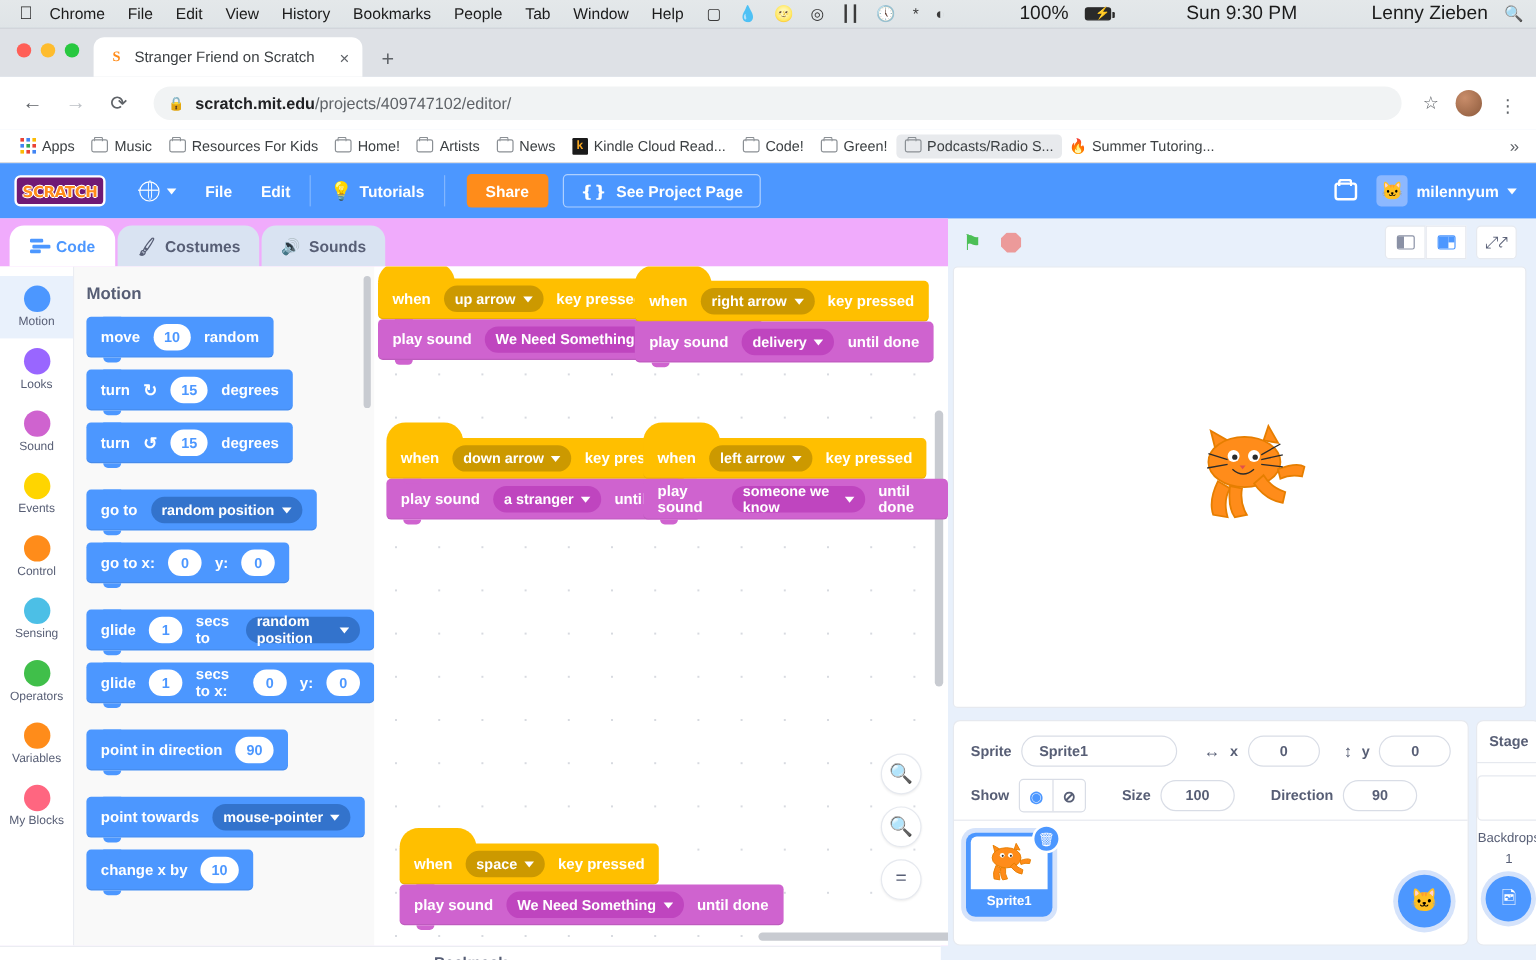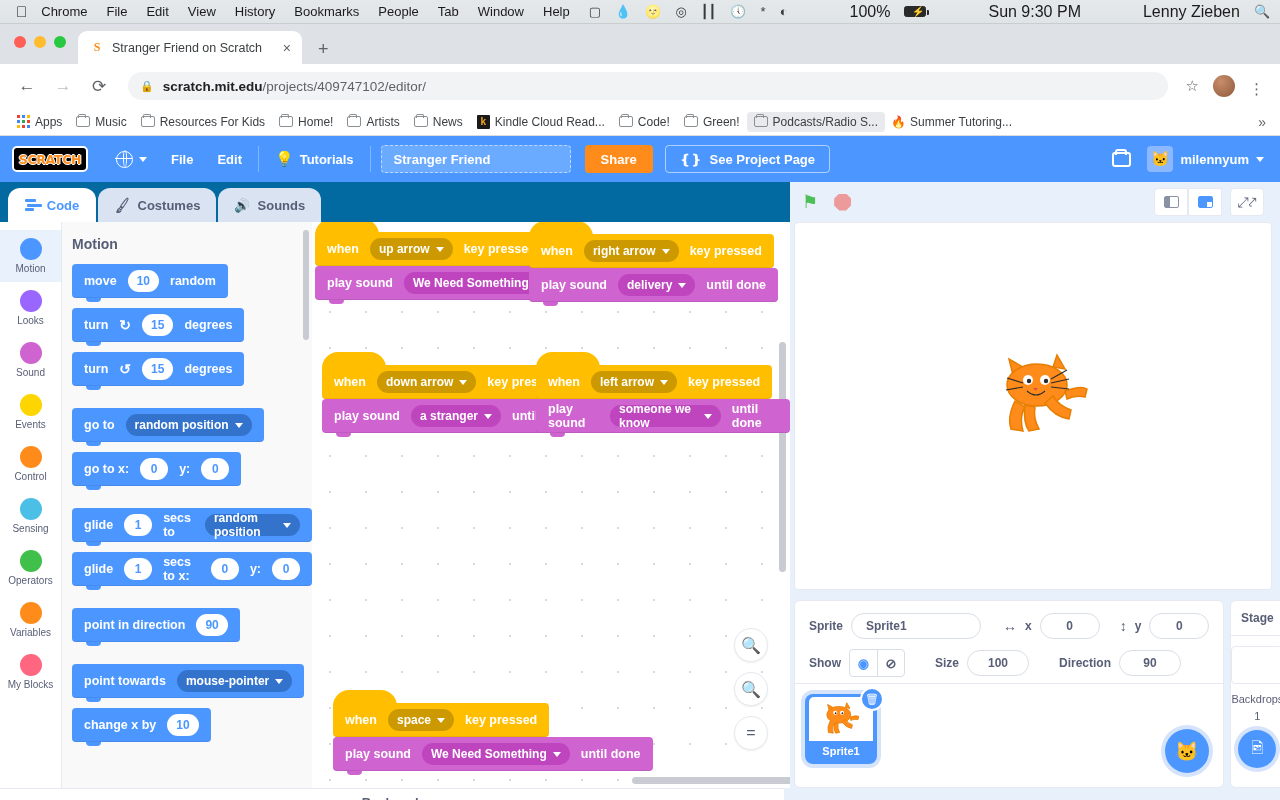--- a/index.html
+++ b/index.html
@@ -92,21 +92,21 @@
   .bm .flame { width: 13px; height: 14px; display:flex; align-items:center; justify-content:center; font-size:12px;}
   .bm-more { margin-left: auto; font-size: 14px; color: #5f6368; padding-right: 4px;}
 
   
   .scratch-menu {
     height: 46px; background: #4c97ff; display: flex; align-items: center;
     padding: 0 12px; gap: 0; color: #fff; font-size: 13px; font-weight: bold;
   }
   .logo {
     width: 76px; height: 26px; border-radius: 5px;
-    background: #000000;
+    background: #701a75;
     display: flex; align-items: center; justify-content: center;
     font-family: "DejaVu Sans", sans-serif; font-weight: bold; font-size: 12.5px;
     color: #ff8c1a; letter-spacing: -0.3px; margin-right: 16px;
     border: 2px solid #fff;
     text-shadow: 0 0 0 #fff;
   }
   .logo span{ text-shadow: -1px 0 #fff,1px 0 #fff,0 -1px #fff,0 1px #fff; }
   .sm-item { display: flex; align-items: center; gap: 6px; padding: 0 12px; height: 46px; }
   .sm-divider { width: 1px; height: 26px; background: rgba(255,255,255,0.3); margin: 0 4px; }
   .globe { width: 17px; height: 17px; border: 1.6px solid #fff; border-radius: 50%; position: relative; }
@@ -132,21 +132,21 @@
   .folder-w { width: 19px; height: 15px; border: 2px solid #fff; border-radius: 3px; position: relative; }
   .folder-w:before{content:"";position:absolute;left:1px;top:-5px;width:8px;height:4px;border:2px solid #fff;border-bottom:none;border-radius:3px 3px 0 0;}
   .user-chip { display: flex; align-items: center; gap: 7px; font-size: 13px; font-weight: bold; }
   .user-av { width: 26px; height: 26px; border-radius: 4px; background: #8cb8ff;
     display:flex;align-items:center;justify-content:center;font-size:15px;}
 
   
   .workspace { display: flex; height: 606px; }
 
   
-  .left-col { width: 790px; display: flex; flex-direction: column; background: #0369a1;}
+  .left-col { width: 790px; display: flex; flex-direction: column; background: #f0abfc;}
   .tabrow { height: 40px; display: flex; align-items: flex-end; padding-left: 8px; gap: 2px; }
   .stab {
     height: 34px; min-width: 88px; padding: 0 16px;
     background: #d9e3f2; border-radius: 12px 12px 0 0;
     display: flex; align-items: center; gap: 7px; justify-content:center;
     font-size: 13px; font-weight: bold; color: #575e75;
   }
   .stab.active { background: #fff; color: #4c97ff; }
   .brush { font-size: 13px; transform: rotate(-10deg); }
   .code-ic { width:15px;height:12px;position:relative;}
@@ -419,23 +419,20 @@
     </div>
   <div class="sm-item">
       <span>Edit</span>
     </div>
   <div class="sm-divider"></div>
   <div class="sm-item">
     <span class="bulb">💡</span>
     <span>Tutorials</span>
   </div>
   <div class="sm-divider"></div>
-  <div class="proj-title">
-      <span>Stranger Friend</span>
-    </div>
   <div class="share-btn">
       <span>Share</span>
     </div>
   <div class="projpage-btn">
     <span>❴❵</span>
     <span>See Project Page</span>
   </div>
   <div class="sm-right">
     <span class="folder-w"></span>
     <div class="user-chip">

